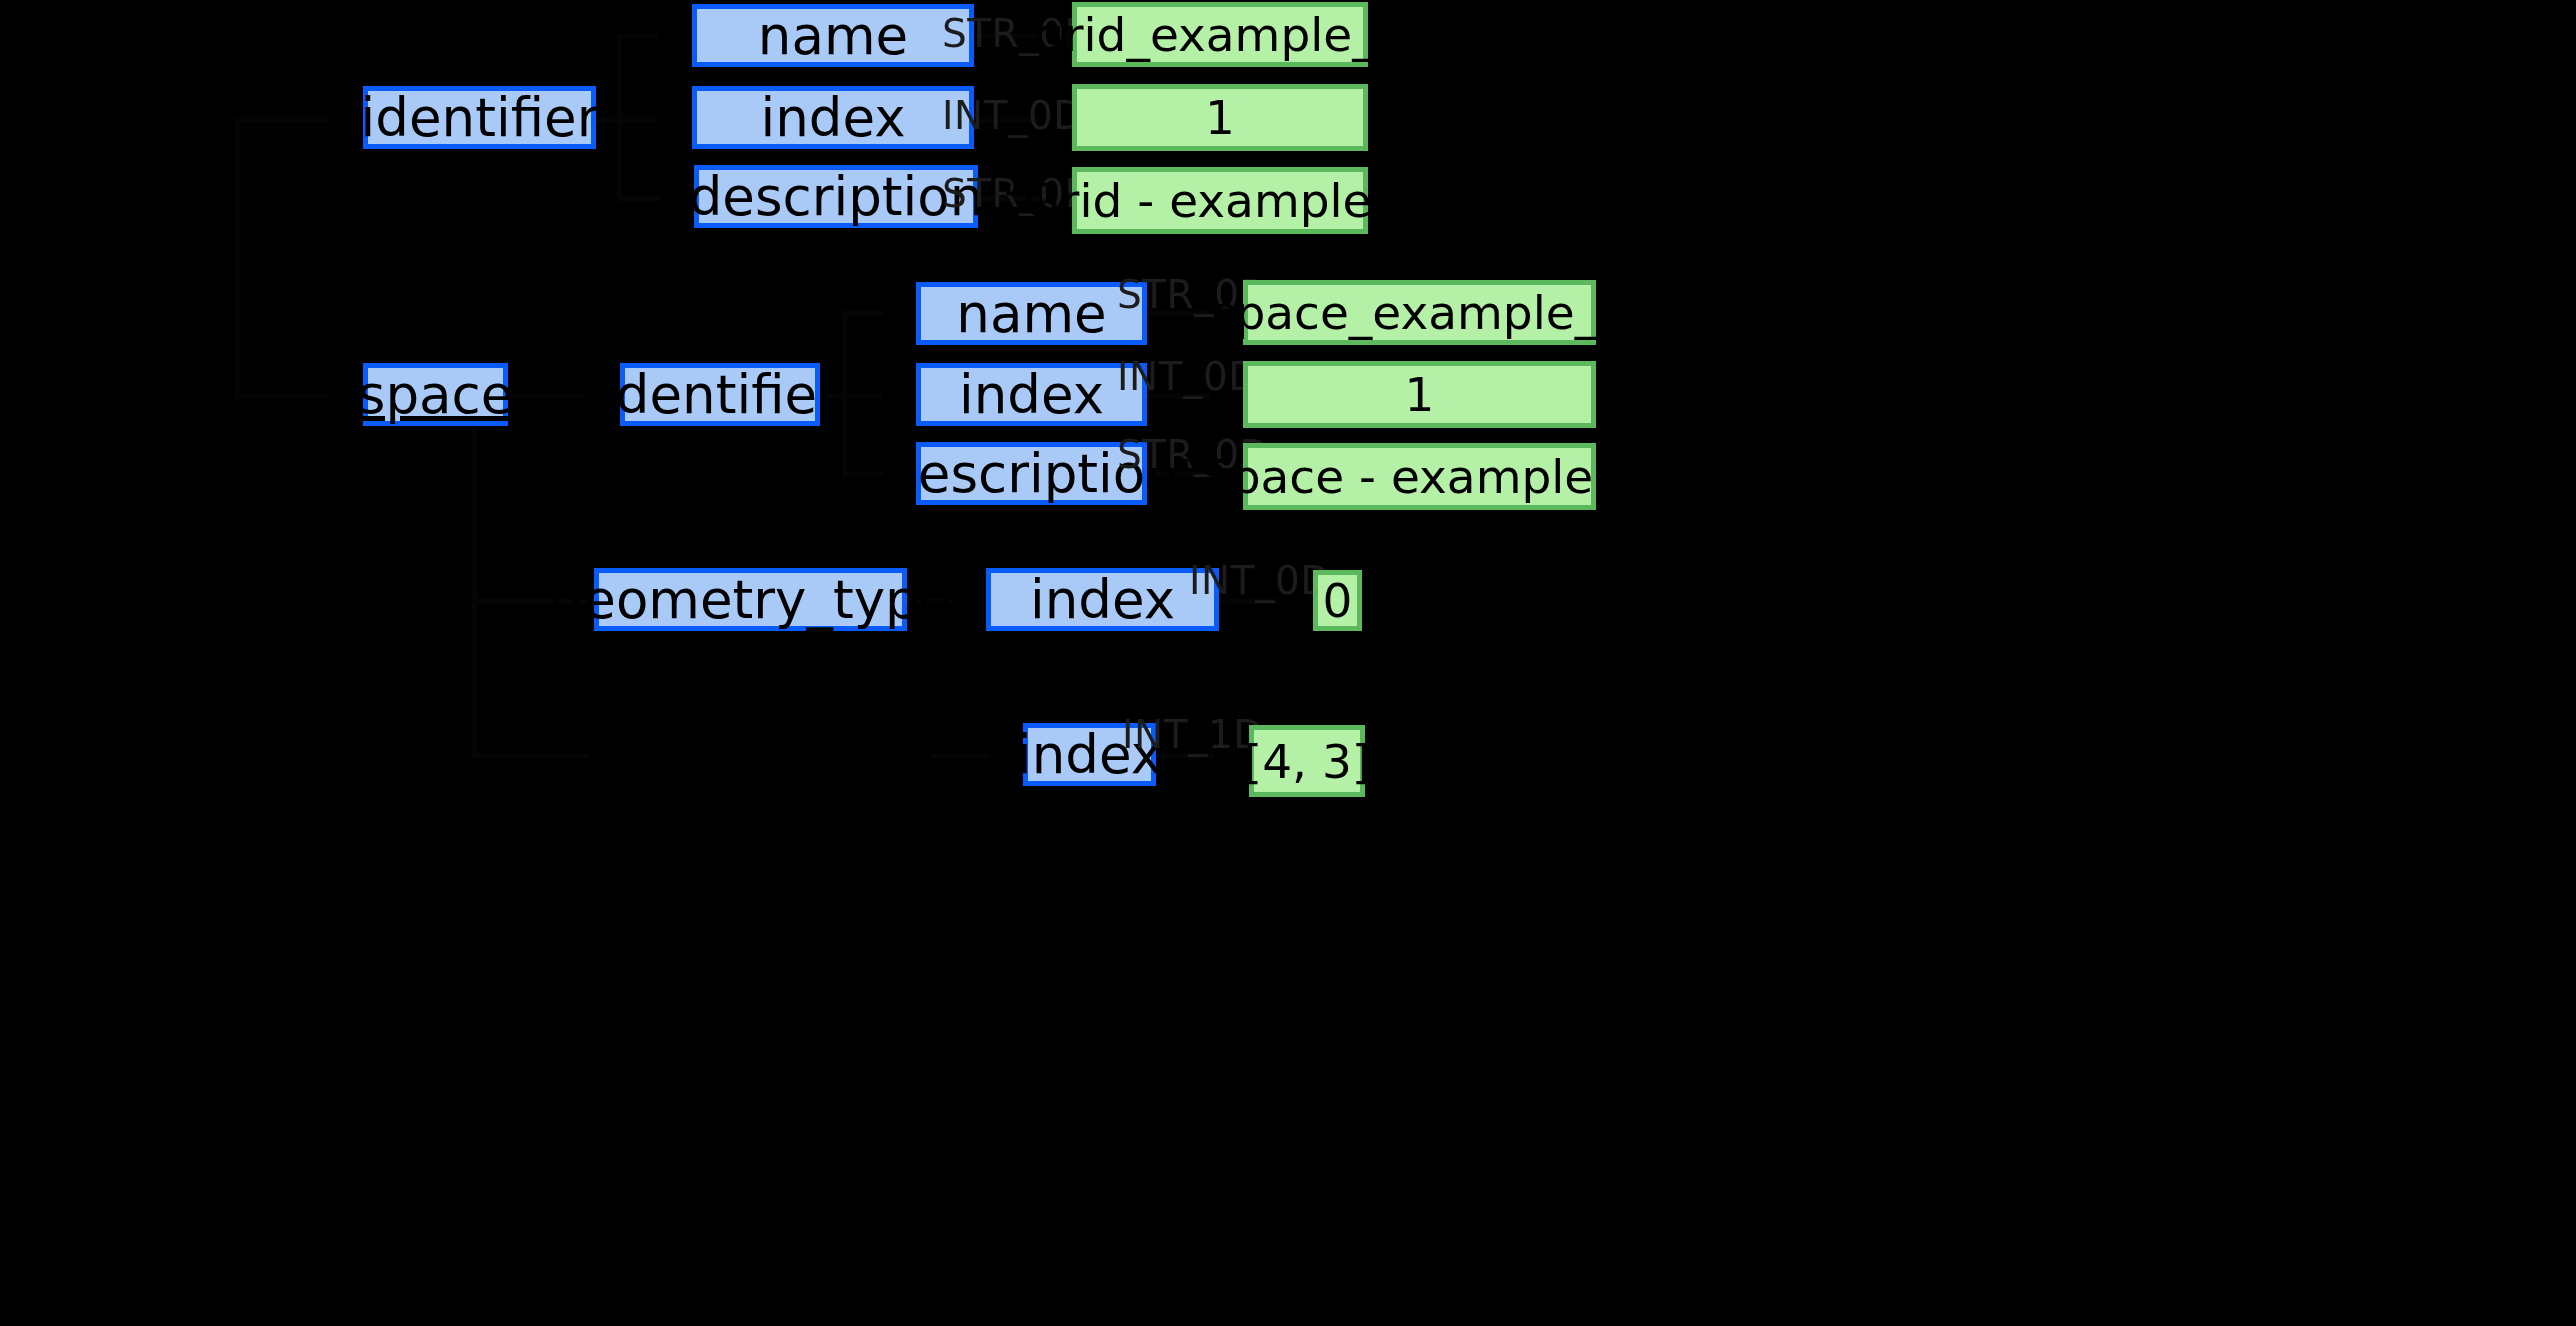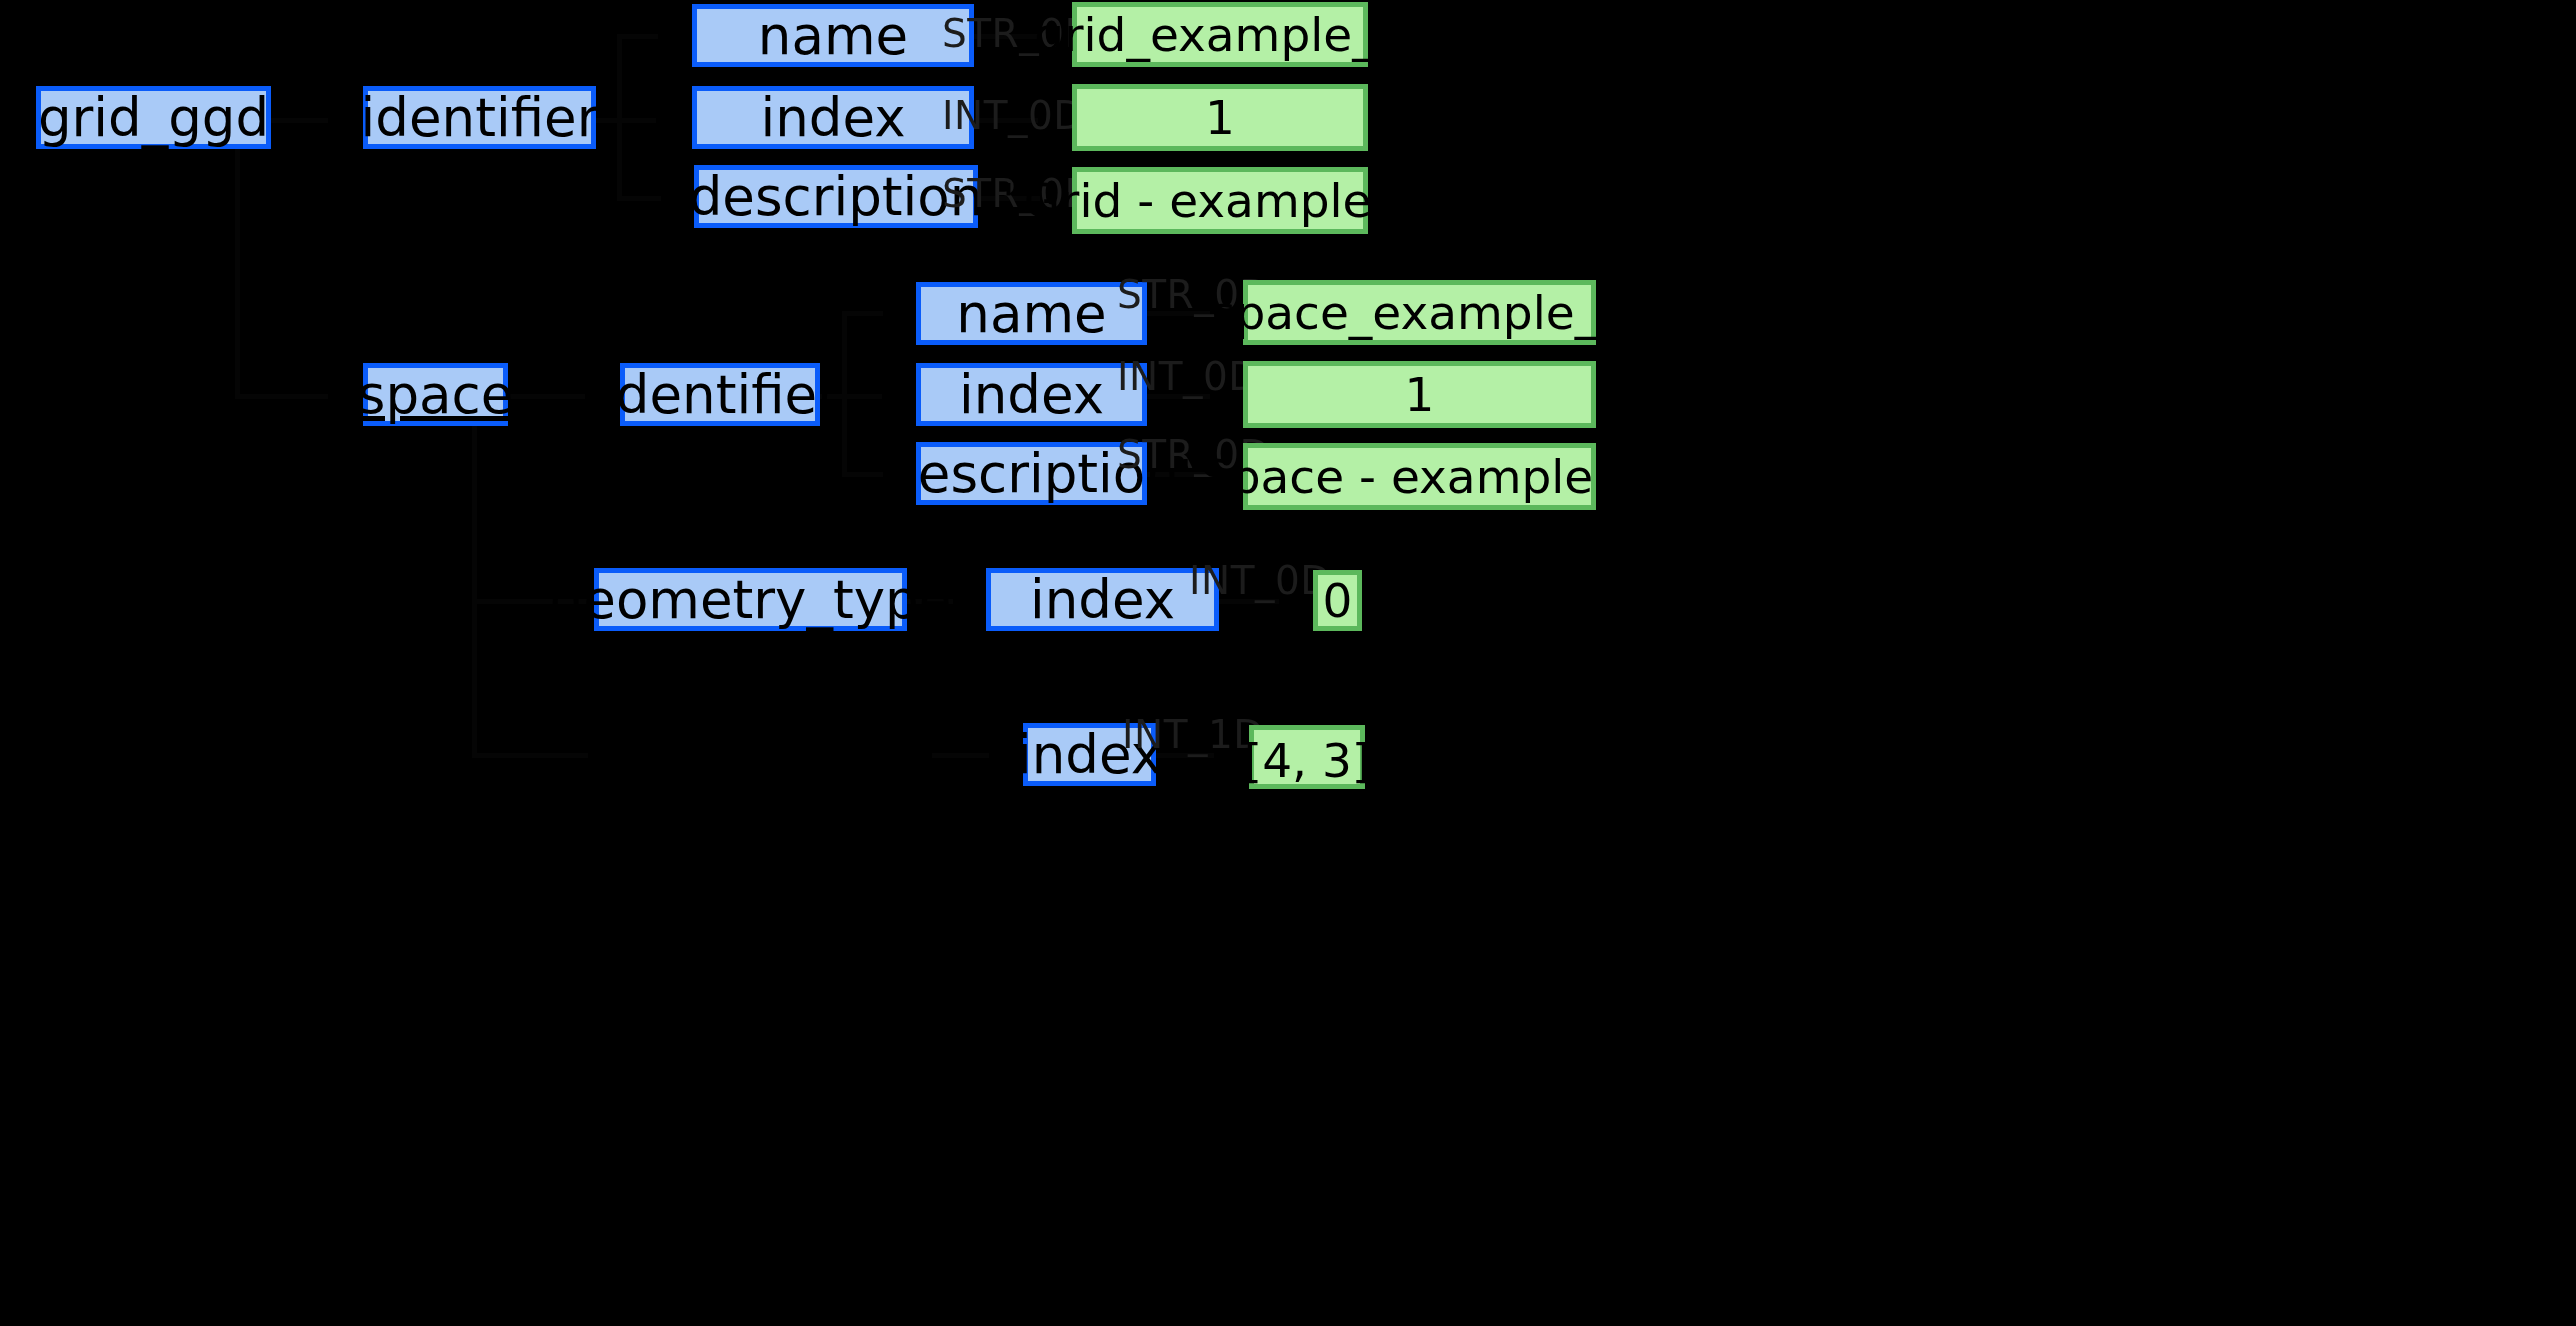--- a/index.html
+++ b/index.html
@@ -93,23 +93,20 @@
   <div class="edge-line" style="left:472px; top:394px; width:4.9px; height:206px;"></div>
   <div class="edge-line" style="left:472px; top:599px; width:116px;"></div>
   <div class="edge-line" style="left:899px; top:599px; width:54px;"></div>
   <div class="edge-line" style="left:1183px; top:599px; width:96px;"></div>
 
   <div class="edge-line" style="left:472px; top:599px; width:4.9px; height:154px;"></div>
   <div class="edge-line" style="left:472px; top:753px; width:116px;"></div>
   <div class="edge-line" style="left:932px; top:753px; width:57px;"></div>
   <div class="edge-line" style="left:1120px; top:753px; width:94px;"></div>
 
-  <div class="node key" style="left:0px; top:86px; width:235px; height:63px;">
-    <span>grid_ggd</span>
-  </div>
 
   <div class="node key" style="left:327px; top:86px; width:233px; height:63px;">
     <span>identifier</span>
   </div>
 
   <div class="node key" style="left:656px; top:3.9px; width:282px; height:63px;">
     <span>name</span>
   </div>
   <div class="node key" style="left:656px; top:86px; width:282px; height:63px;">
     <span>index</span>
@@ -172,18 +169,18 @@
   </div>
   <div class="edge-label" style="left:1189px; top:561px;">INT_0D</div>
   <div class="node val" style="left:1277px; top:570px; width:49px; height:61px;">
     <span>0</span>
   </div>
 
   <div class="node key" style="left:987px; top:723px; width:133px; height:63px;">
     <span>index</span>
   </div>
   <div class="edge-label" style="left:1122px; top:715px;">INT_1D</div>
-  <div class="node val" style="left:1213px; top:725px; width:116px; height:64px;align-items:flex-end;">
+  <div class="node val" style="left:1213px; top:725px; width:116px; height:72px;">
     <span>[4, 3]</span>
   </div>
 
 </div>
 
 
 </body></html>

